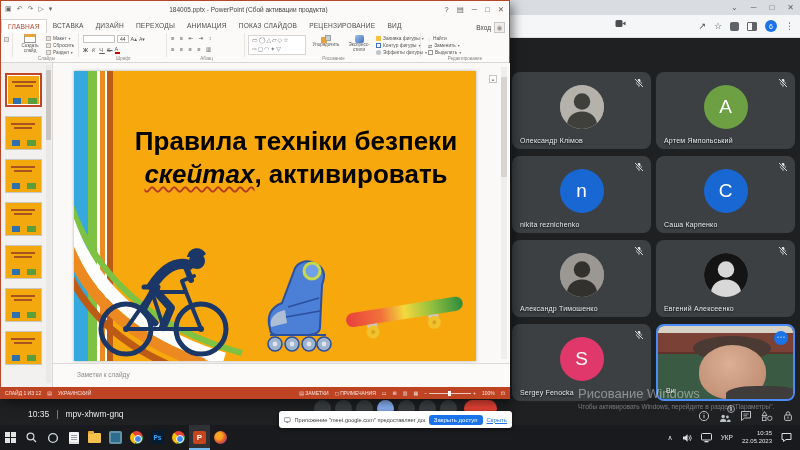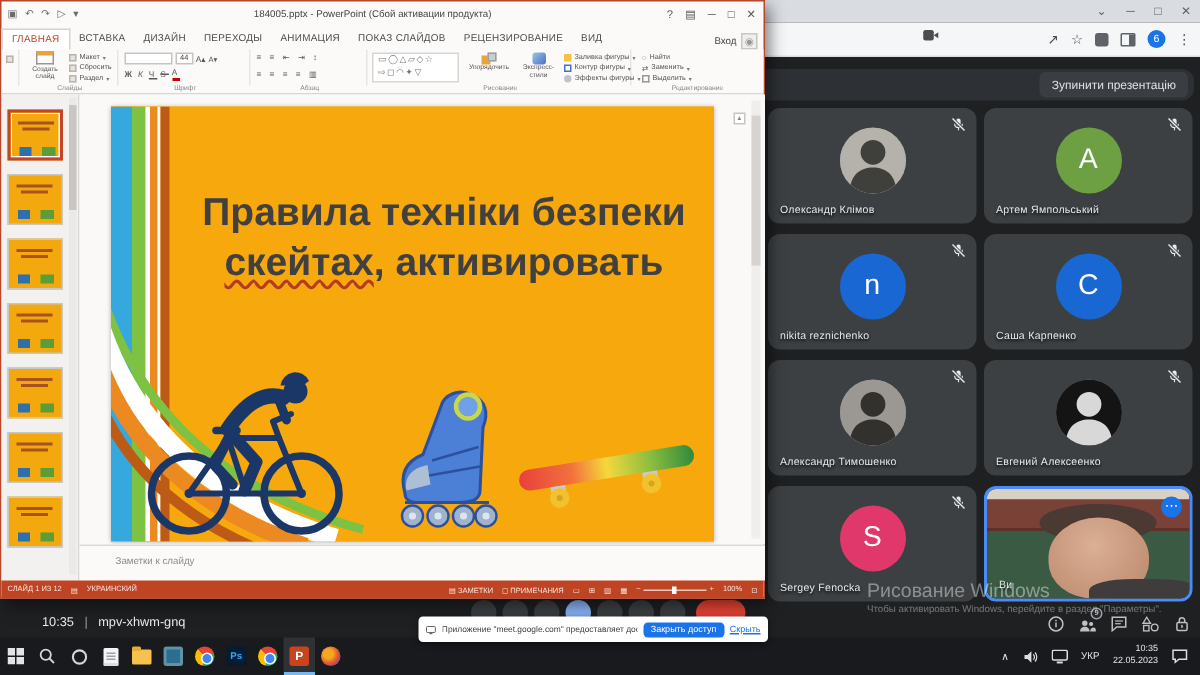--- a/index.html
+++ b/index.html
@@ -114,22 +114,22 @@
          background-size:24px 2px,18px 2px,8px 6px,9px 6px;background-position:5px 6px,8px 10px,6px 23px,21px 23px;
          background-repeat:no-repeat;}
   .thumb.selected{border:2px solid #C0452A;box-shadow:inset 0 0 0 1px #fff;}
   .thumbs-scroll{position:absolute;left:45px;top:2px;width:5px;height:318px;background:#EBE9E7;}
   .thumbs-scroll i{position:absolute;left:0;top:5px;width:5px;height:70px;background:#C8C5C2;}
   #ppt-editor{position:absolute;left:52px;top:62px;width:457px;height:300px;background:#FAF9F8;overflow:hidden;}
   #slide{position:absolute;left:21px;top:8px;width:402px;height:290px;background:#F7A80C;
          box-shadow:0 0 3px rgba(0,0,0,.3);}
   #slide svg{position:absolute;inset:0;}
   #slide-title{position:absolute;left:48px;right:6px;top:54px;text-align:center;font-size:26px;font-weight:bold;
-               color:#404040;line-height:1.27;}
-  #slide-title .u{text-decoration:underline wavy #B63B22 2px;text-underline-offset:3px;}
+               color:#000000;line-height:1.27;}
+  #slide-title .u{text-decoration:underline wavy #B63B22 2px;text-underline-offset:3px;font-style:italic;}
   .ed-scroll{position:absolute;left:448px;top:4px;width:6px;height:292px;background:#F0EEEC;}
   .ed-scroll i{position:absolute;left:0;top:10px;width:6px;height:100px;background:#D6D3D0;}
   .ed-collapse{position:absolute;left:436px;top:12px;width:8px;height:8px;border:1px solid #C6C3C0;background:#fff;
                font-size:5px;color:#888;text-align:center;line-height:7px;}
   #ppt-notes{position:absolute;left:52px;top:362px;width:457px;height:24px;background:#FBFAF9;
              border-top:1px solid #DCD9D6;font-size:6.5px;color:#8C8C8C;padding:7px 0 0 24px;}
   #ppt-status{position:absolute;left:0;top:386px;width:100%;height:12px;background:#BE4424;color:#F6E3DC;
               font-size:5px;display:flex;align-items:center;padding:0 4px;}
   #ppt-status .l{display:flex;gap:6px;align-items:center;}
   #ppt-status .r{margin-left:auto;display:flex;gap:6px;align-items:center;}
@@ -186,23 +186,20 @@
       <span class="side-panel"></span>
       <span class="profile-badge">6</span>
       <span>⋮</span>
     </div>
   </div>
   <svg id="cam-indicator" width="11" height="9" viewBox="0 0 11 9">
     <rect x="0.5" y="1" width="7" height="7" rx="1.5" fill="#4A4D51"></rect>
     <path d="M7.5 4.5 L10.5 2.5 v4 Z" fill="#4A4D51"></path>
   </svg>
 
-  <div id="stop-bar">
-    <span id="stop-btn">Зупинити презентацію</span>
-  </div>
 
   <div id="meet-info">
     <span>10:35</span>
     <span class="sep">|</span>
     <span>mpv-xhwm-gnq</span>
   </div>
 
   <div id="watermark">
     <div class="wm1">Рисование Windows</div>
     <div class="wm2">Чтобы активировать Windows, перейдите в раздел "Параметры".</div>

